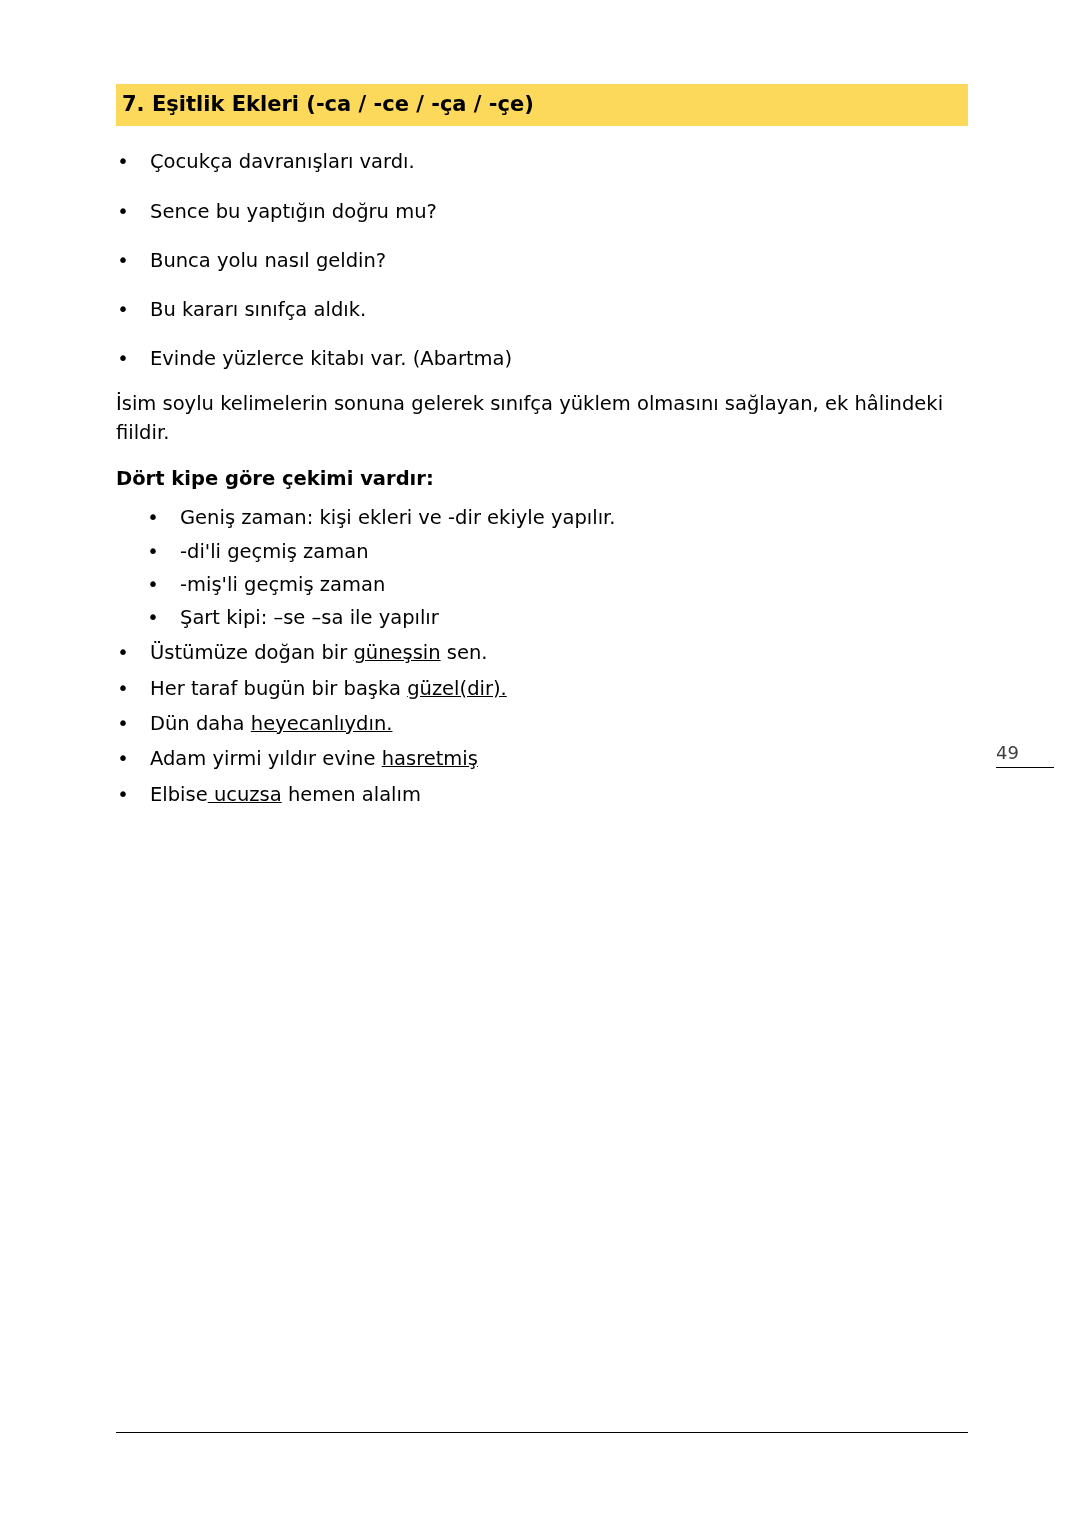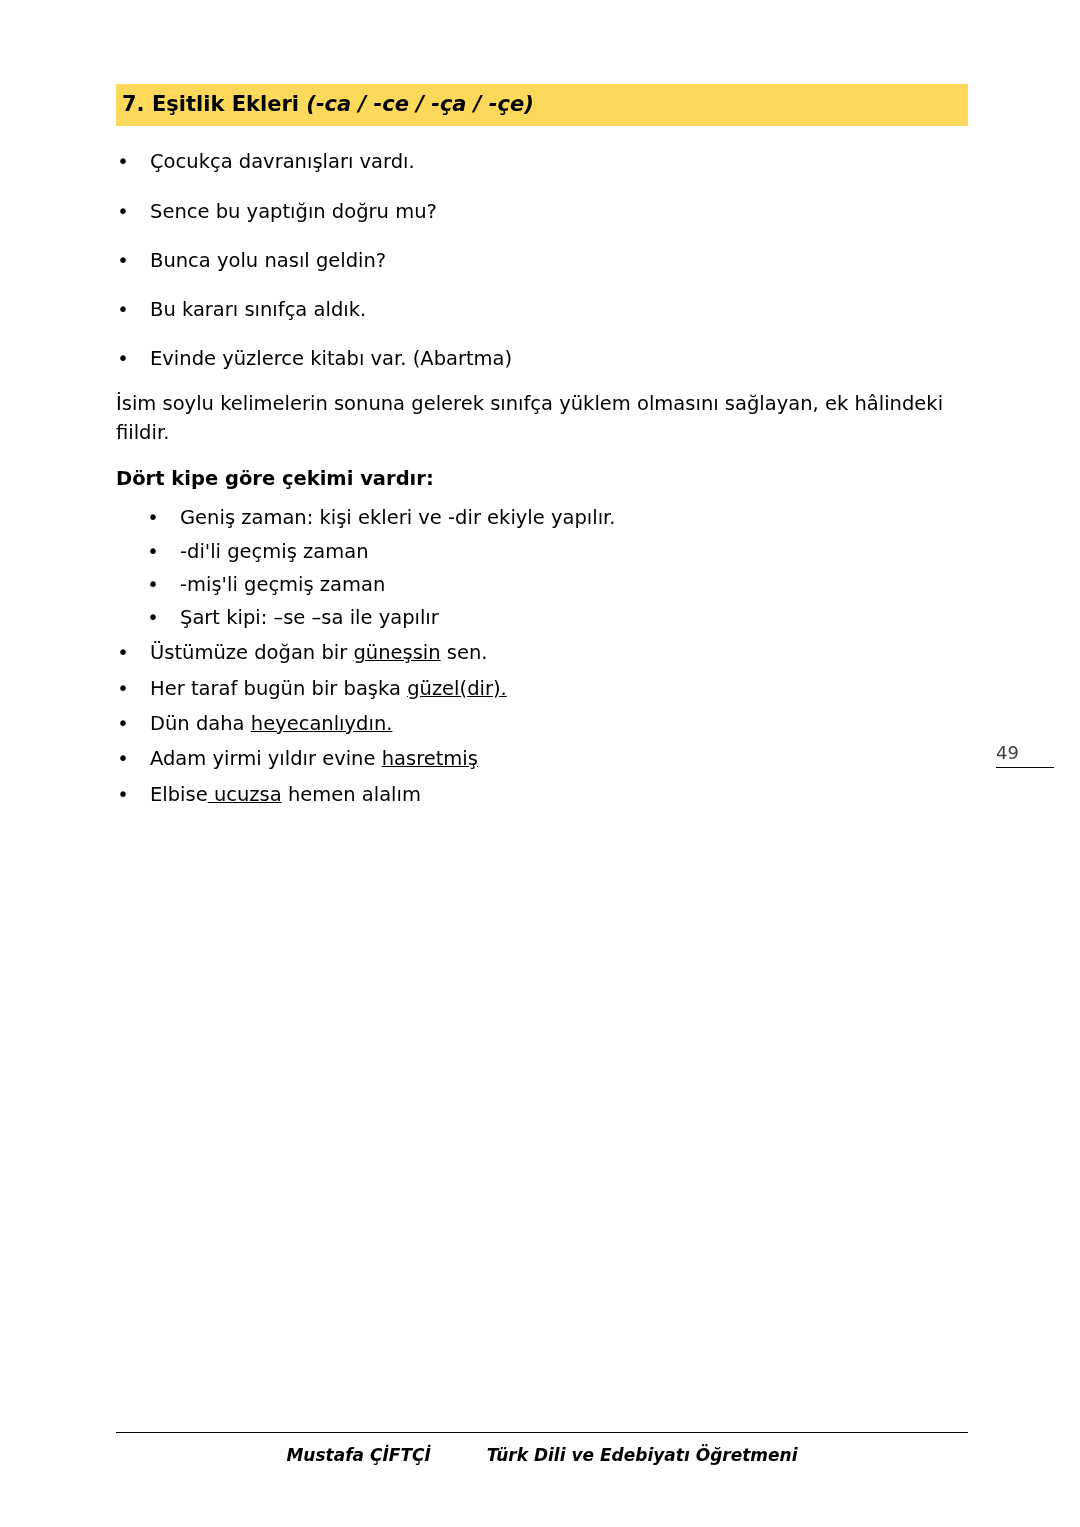--- a/index.html
+++ b/index.html
@@ -32,21 +32,20 @@
   
   .section-bar {
     background: #fdd95b;
     padding: 7px 6px 9px 6px;
     font-size: 21px;
     font-weight: bold;
     line-height: 1.25;
     color: #000;
   }
   .section-bar .ital {
-    font-style: italic;
     font-weight: bold;
   }
   .section-bar-2 {
     margin-top: 0;
   }
 
   .para {
     font-size: 19.5px;
     line-height: 1.5;
     margin: 16px 0 0 0;
@@ -234,18 +233,15 @@
 
   </div>
 
   <div class="pagenum-wrap">
     <div class="pagenum">49</div>
     <div class="pagenum-rule"></div>
   </div>
 
   <div class="footer">
     <div class="footer-rule"></div>
-    <div class="footer-text">
-      <span>Mustafa ÇİFTÇİ</span><span class="gap"></span><span>Türk Dili ve Edebiyatı Öğretmeni</span>
-    </div>
   </div>
 
 </div>
 
 </body></html>

